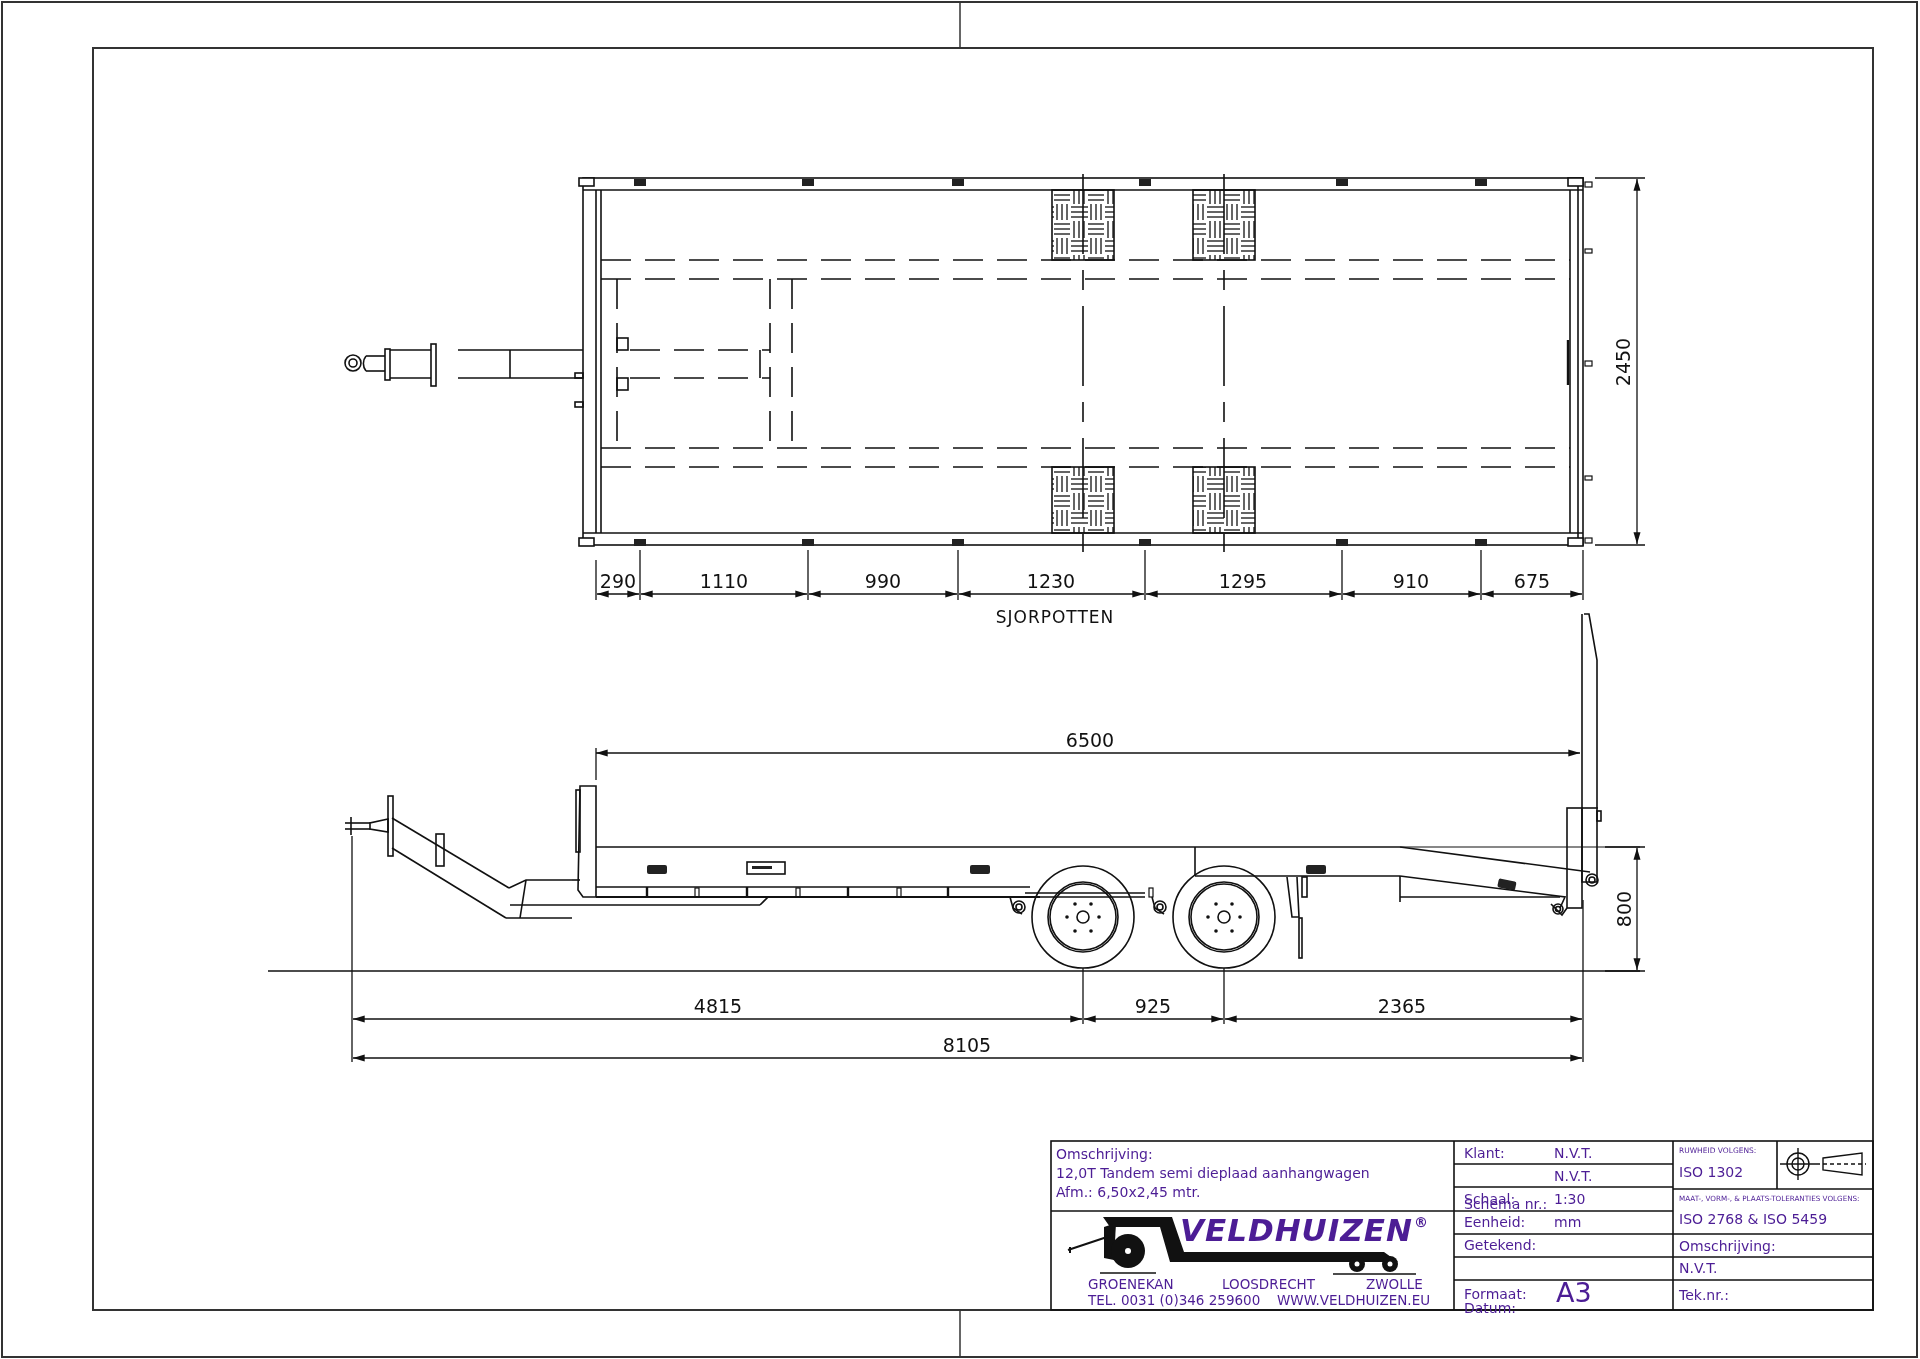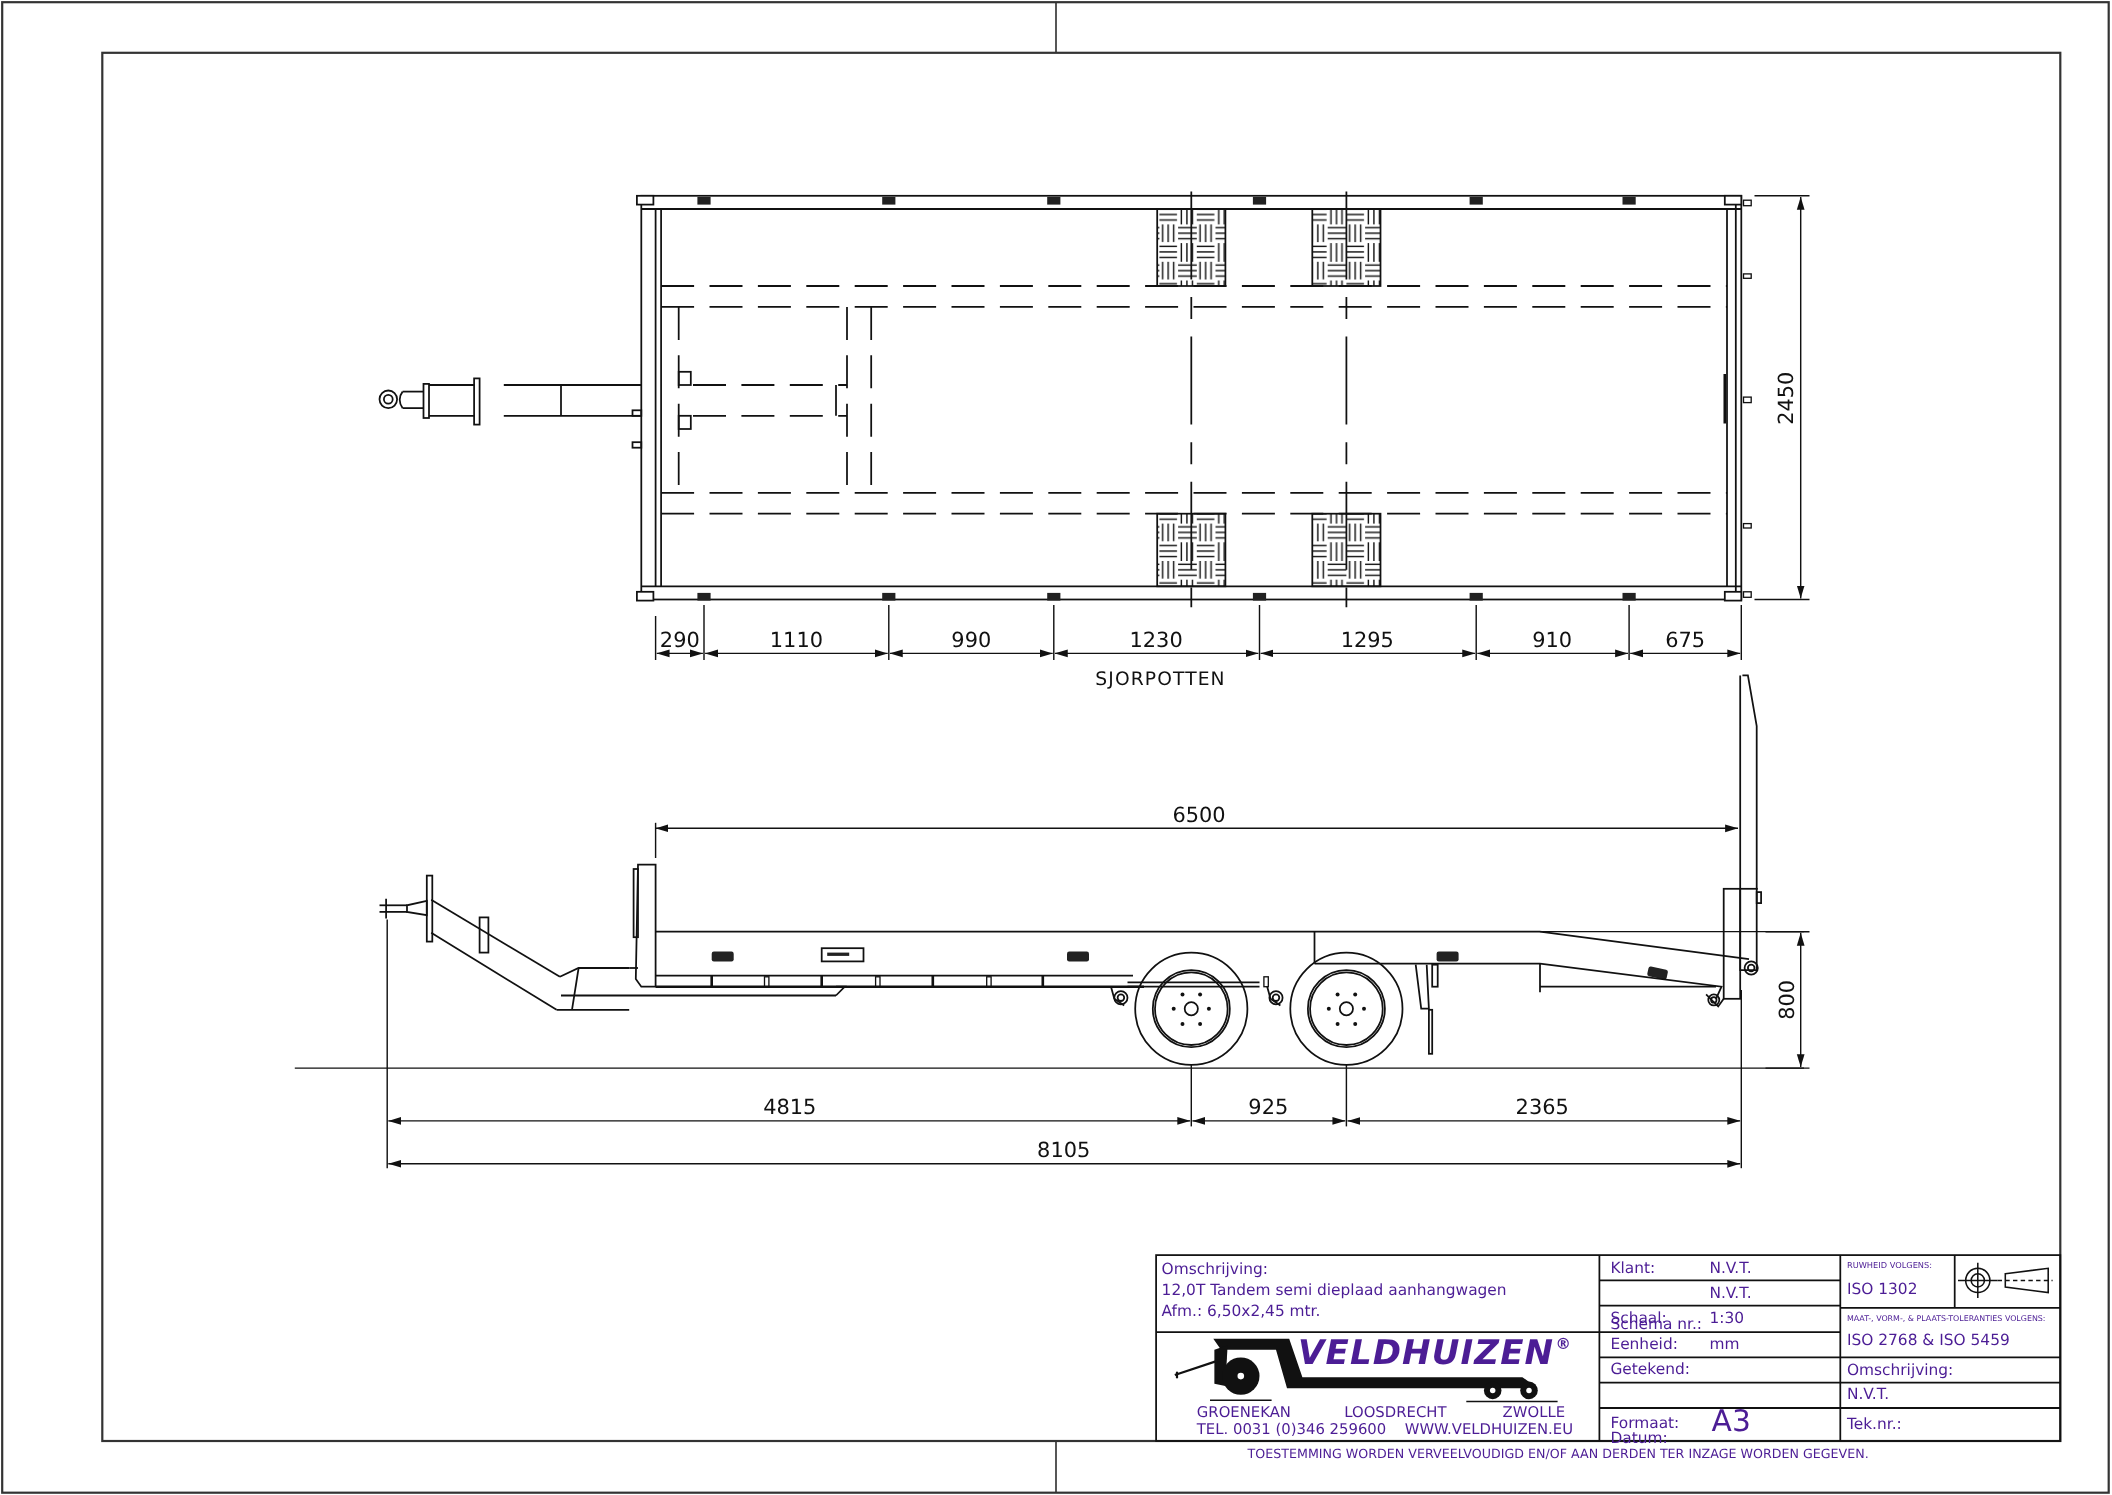--- a/index.html
+++ b/index.html
@@ -366,14 +366,13 @@
 <div class="tb" style="left:1679px; top:1146px; font-size:7.5px;">RUWHEID VOLGENS:</div>
 <div class="tb" style="left:1679px; top:1164px; font-size:14px;">ISO 1302</div>
 <div class="tb" style="left:1679px; top:1194px; font-size:7.2px;">MAAT-, VORM-, &amp; PLAATS-TOLERANTIES VOLGENS:</div>
 <div class="tb" style="left:1679px; top:1211px; font-size:14px;">ISO 2768 &amp; ISO 5459</div>
 <div class="tb" style="left:1679px; top:1238px; font-size:14px;">Omschrijving:</div>
 <div class="tb" style="left:1679px; top:1260px; font-size:14px;">N.V.T.</div>
 <div class="tb" style="left:1679px; top:1287px; font-size:14px;">Tek.nr.:</div>
 <div class="tb" style="left:1740px; top:1287px; font-size:14px;"></div>
 
 <div class="tb" style="left:960px; width:913px; top:1314px; font-size:11.5px; text-align:center; line-height:15px;">
-  <div>TOESTEMMING WORDEN VERVEELVOUDIGD EN/OF AAN DERDEN TER INZAGE WORDEN GEGEVEN.</div>
 </div>
 
 </body></html>

